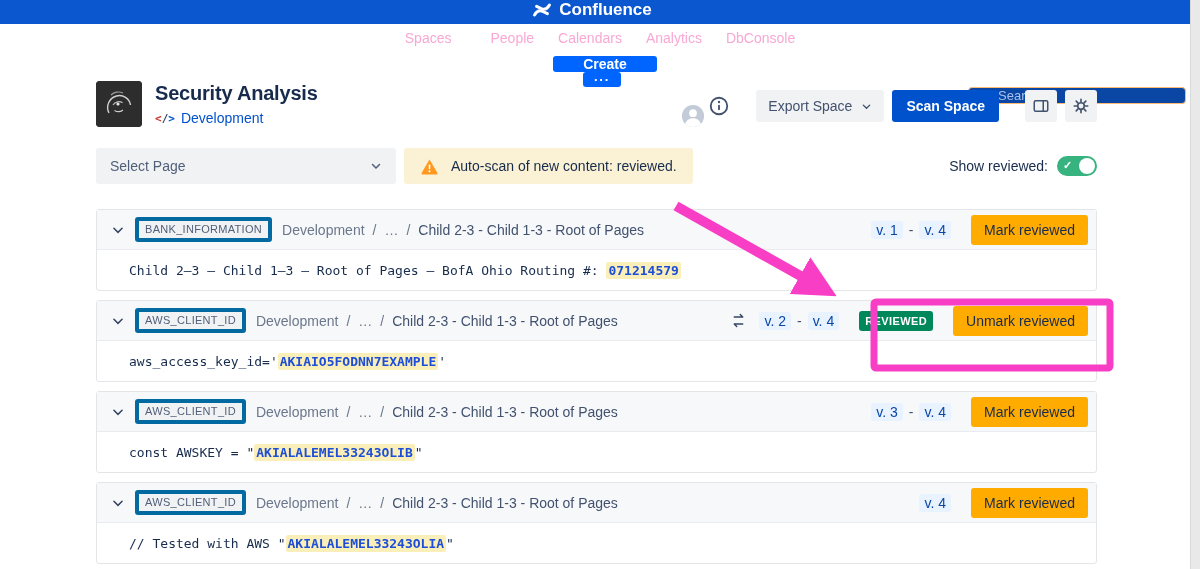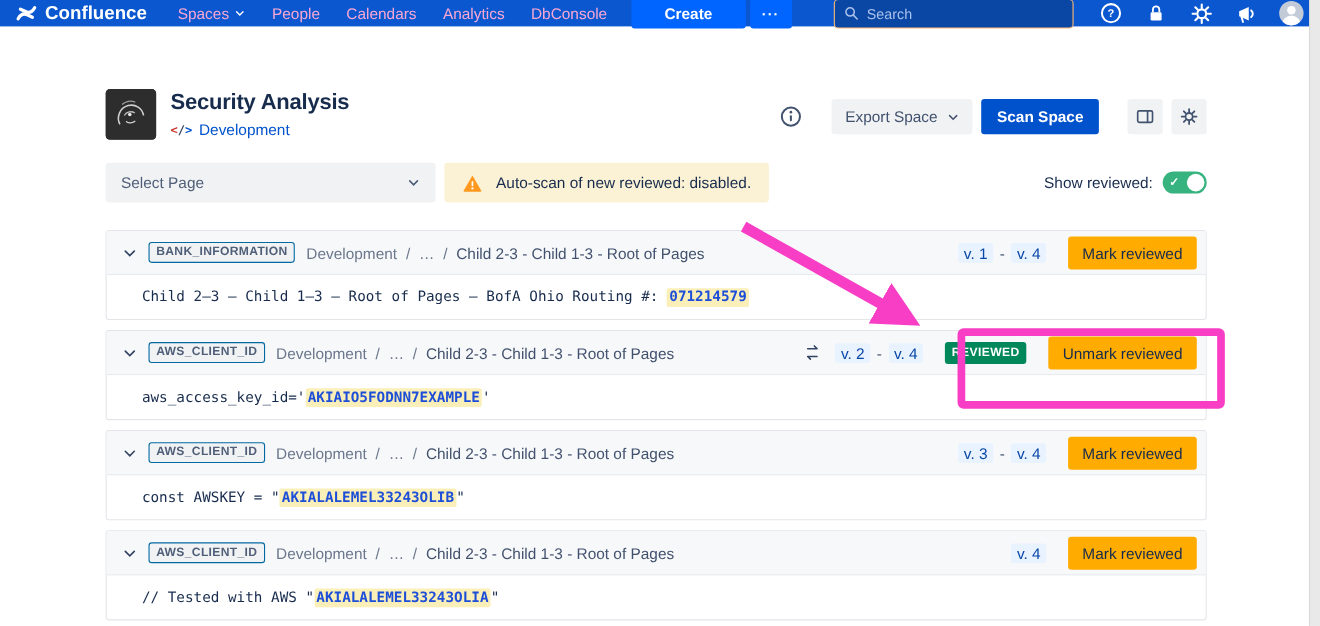--- a/index.html
+++ b/index.html
@@ -1,21 +1,21 @@
 <!DOCTYPE html>
 <html><head>
 <meta charset="utf-8">
 <style>
   * { box-sizing: border-box; margin: 0; padding: 0; }
   html,body { width:1200px; height:569px; overflow:hidden; background:#fff;
     font-family:"Liberation Sans", sans-serif; position:relative; }
 
   
   .navbar { height:24px; background:#0b57d0; display:flex; align-items:center;
-    padding:0 14px; color:#fff; }
+    padding:0 14px; color:#fff;flex-direction:column; }
   .brand { display:flex; align-items:center; gap:7px; font-size:17px; font-weight:700;
     margin-right:16px; cursor:pointer; }
   .nav-item { font-size:14px; color:#f9a8d4; display:flex; align-items:center; gap:5px;
     padding:0 12px; height:36px; cursor:pointer; white-space:nowrap; }
   .btn-create { background:#0065FF; color:#fff; border:none; border-radius:3px;
     height:27px; padding:0 30px; font-size:14px; font-weight:600; margin-left:10px; cursor:pointer;}
   .btn-more { background:#0065FF; color:#fff; border:none; border-radius:3px;
     height:27px; width:38px; font-size:13px; font-weight:700; margin-left:4px; cursor:pointer; letter-spacing:1px;}
   .search { margin-left:auto; width:218px; height:27px; background:#0a47a5;
     border:1px solid #fdba74; border-radius:4px; display:flex; align-items:center;
@@ -64,22 +64,22 @@
   .toggle .knob { position:absolute; right:2px; top:2px; width:16px; height:16px;
     background:#fff; border-radius:50%; }
 
   
   .cards { margin-top:25px; }
   .card { border:1px solid #E3E5E9; border-radius:3px; background:#fff; }
   .card + .card { margin-top:9px; }
   .card-head { height:40px; background:#F7F8FA; display:flex; align-items:center;
     gap:10px; padding:0 8px 0 14px; border-bottom:1px solid #E9EBEE; }
   .chev { display:flex; cursor:pointer; }
-  .tag { background:#F1F2F4; border:1px solid #0369a1; color:#505F79; font-size:11px;
-    font-weight:700; letter-spacing:0.3px; padding:2px 6px 3px; border-radius:3px; white-space:nowrap;}
+  .tag { background:#F1F2F4; border:4px solid #0369a1; color:#505F79; font-size:11px;
+    font-weight:400; letter-spacing:0.3px; padding:2px 6px 3px; border-radius:3px; white-space:nowrap;}
   .crumb { color:#6B778C; font-size:14px; display:flex; gap:8px; align-items:center; white-space:nowrap;}
   .crumb a { text-decoration:none; color:#6B778C; cursor:pointer; }
   .crumb a.page { color:#42526E; }
   .spacer { flex:1; }
   .cmp-ic { display:flex; cursor:pointer; margin-right:2px; }
   .versions { display:flex; gap:6px; align-items:center; font-size:14px; margin-right:10px;}
   .vlink { color:#0747A6; background:#E9F2FF; padding:1px 5px; border-radius:3px;
     text-decoration:none; cursor:pointer; }
   .vdash { color:#42526E; }
   .reviewed { background:#00875A; color:#fff; font-size:11px; font-weight:700;
@@ -235,21 +235,21 @@
       <svg width="12" height="12" viewBox="0 0 24 24">
           <path d="M5 9l7 7 7-7" stroke="#505F79" stroke-width="3" fill="none" stroke-linecap="round"></path>
         </svg>
     </div>
     <div class="warn">
       <svg width="19" height="19" viewBox="0 0 24 24">
           <path d="M12 3.2 22 20.3a1.2 1.2 0 0 1-1 1.7H3a1.2 1.2 0 0 1-1-1.7z" fill="#FF991F"></path>
           <rect x="11" y="9.5" width="2" height="6" rx="1" fill="#fff"></rect>
           <circle cx="12" cy="18" r="1.3" fill="#fff"></circle>
         </svg>
-      <span>Auto-scan of new reviewed: disabled.</span>
+      <span>Auto-scan of new content: reviewed.</span>
     </div>
     <div class="show-rev">
       <span>Show reviewed:</span>
       <span class="toggle">
         <span class="check">✓</span>
         <span class="knob"></span>
       </span>
     </div>
   </div>
 

